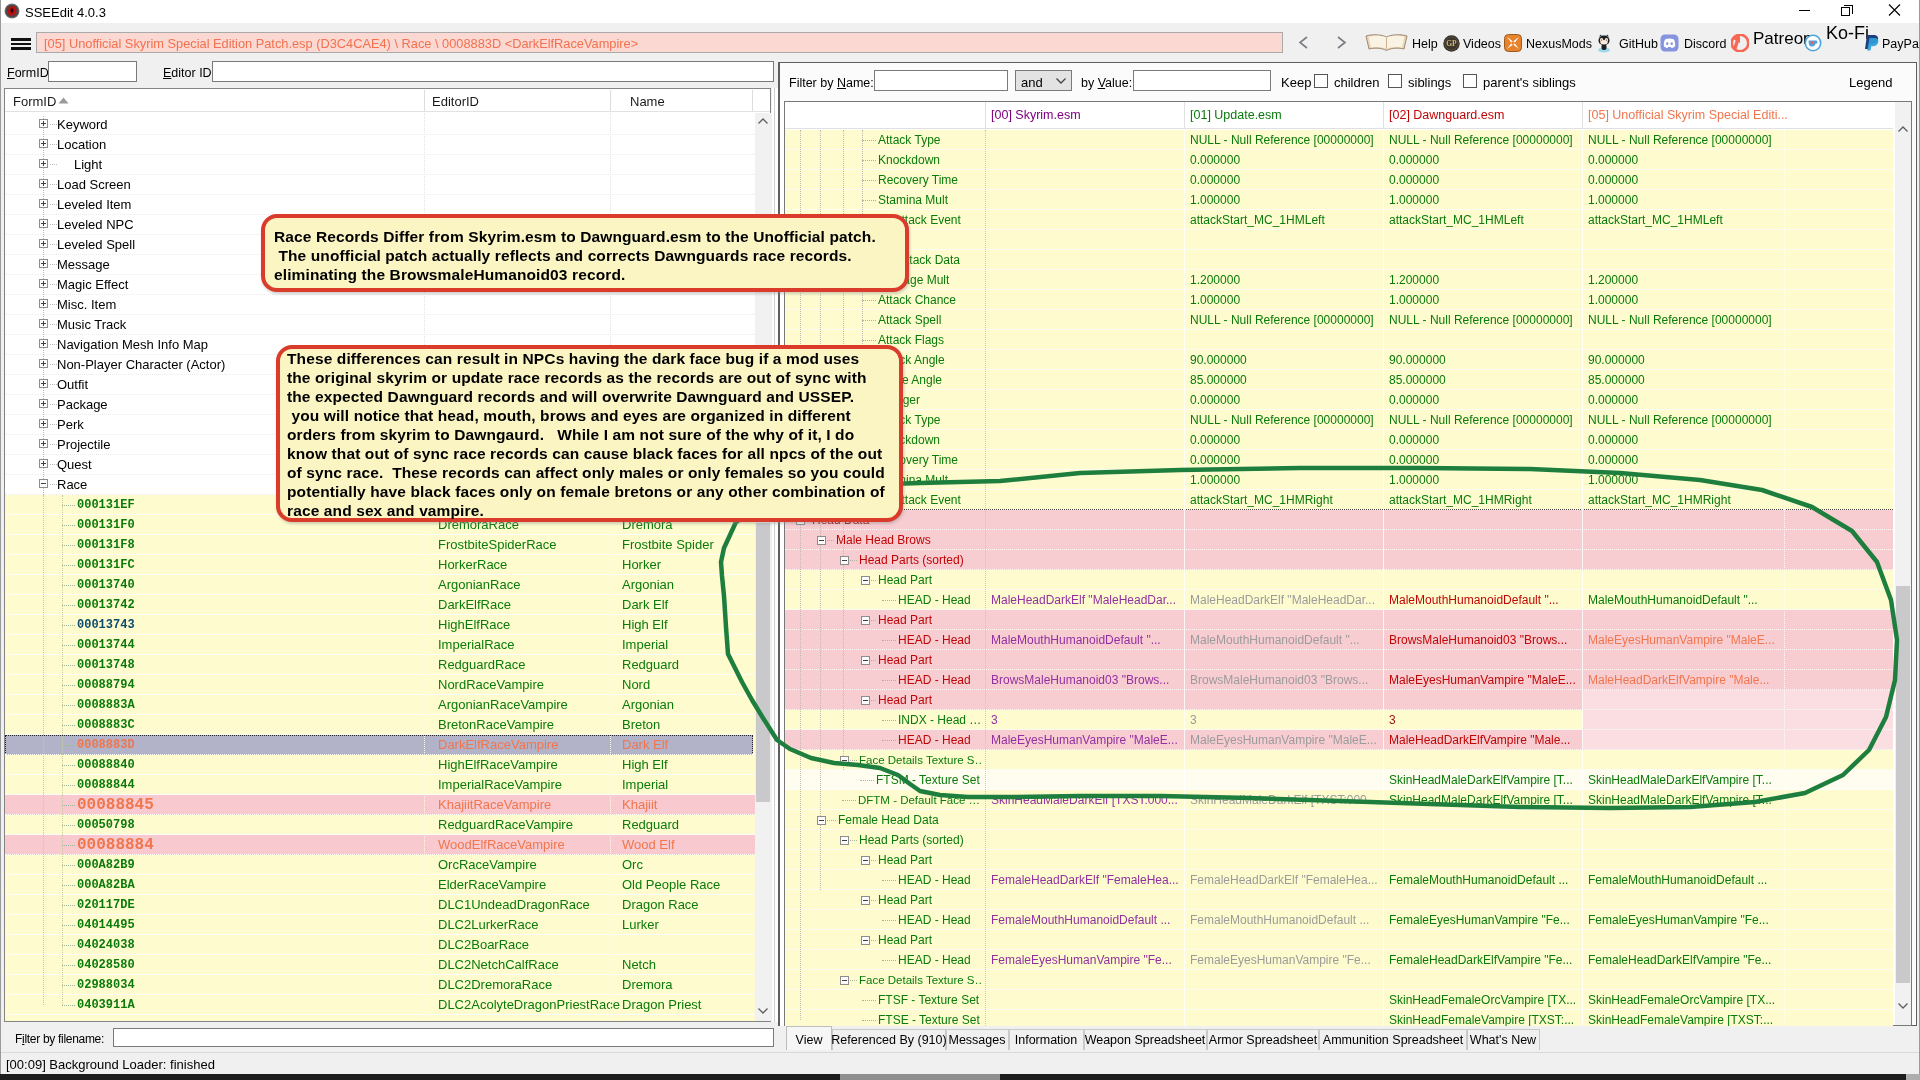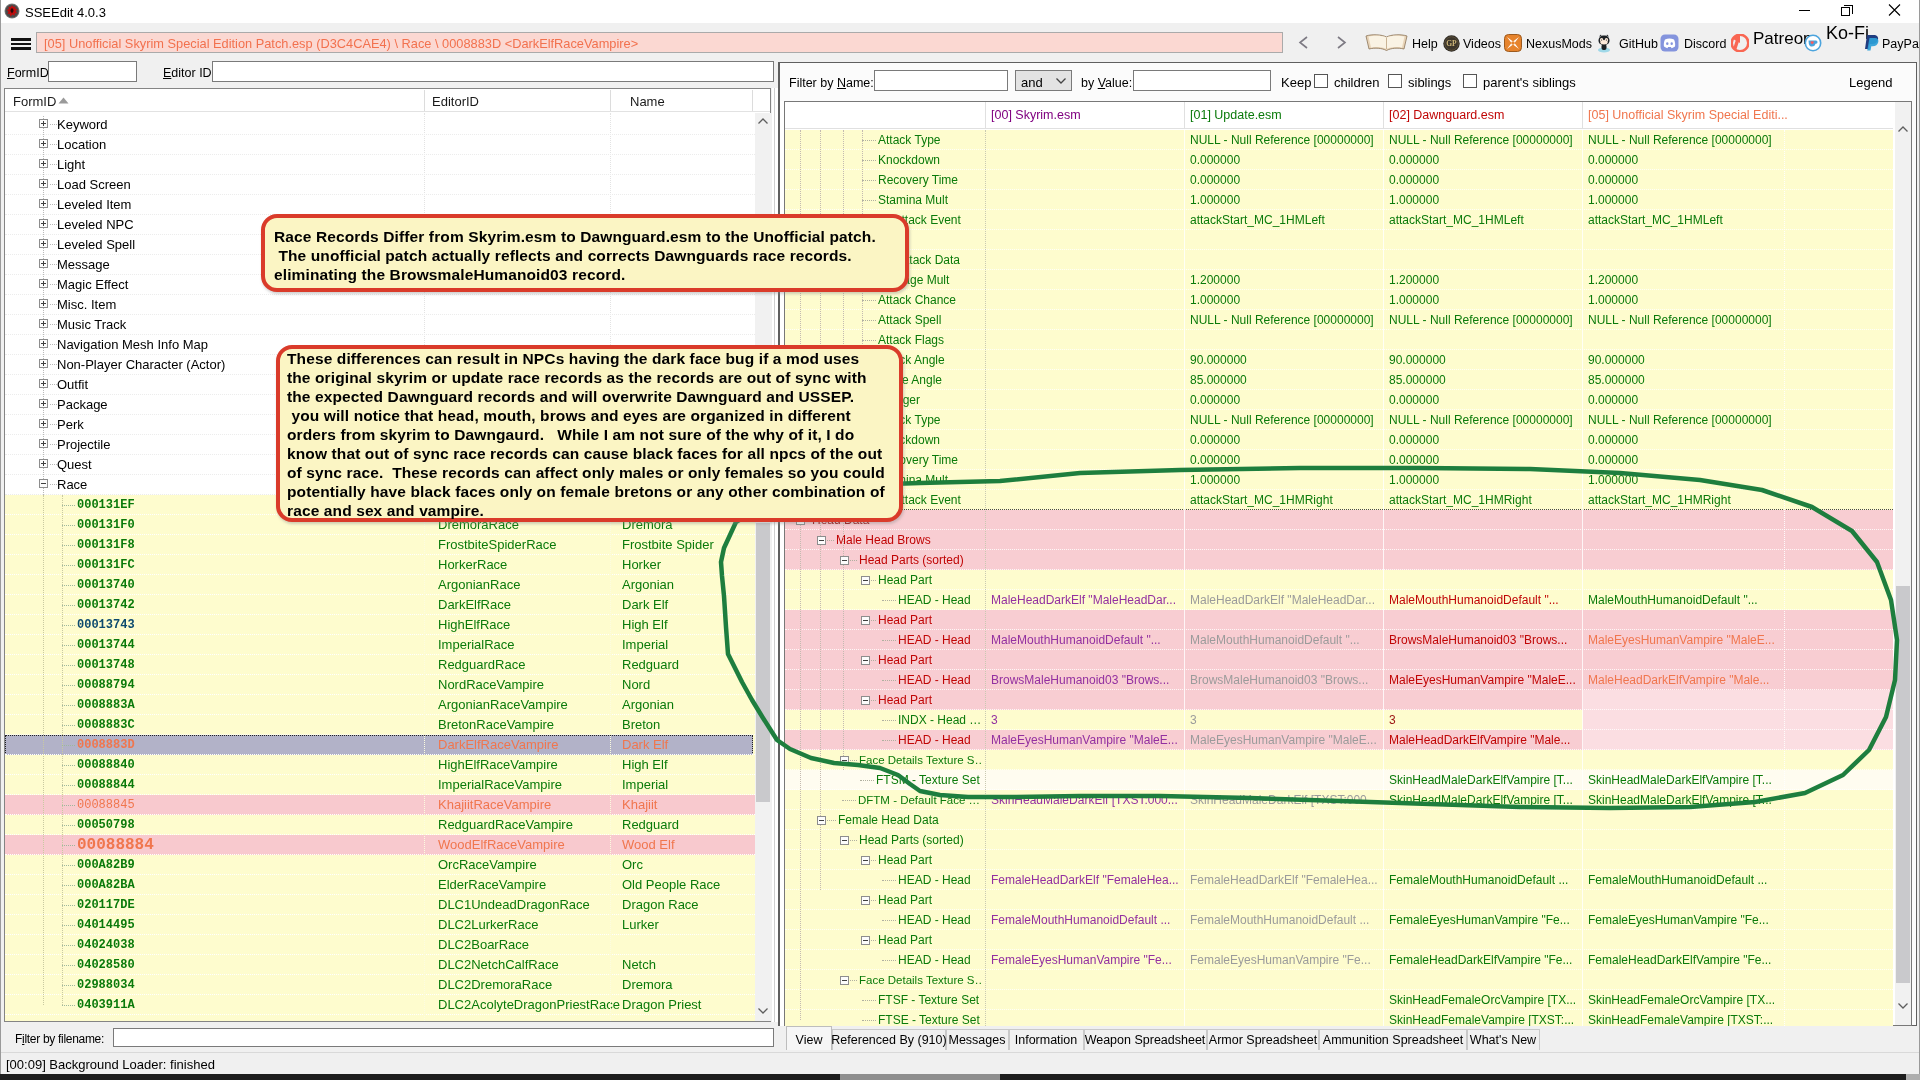--- a/index.html
+++ b/index.html
@@ -126,21 +126,21 @@
     <i class="ph"></i>
     <i class="pv"></i>
   </div>
 <div class="lbl" style="left:57px;top:138px">Location</div>
 <div class="doth" style="left:5px;top:154px;width:750px;border-color:#ececec"></div>
 <div class="doth" style="left:50px;top:164px;width:7px;border-color:#b9b9b9"></div>
 <div class="pbox" style="left:39px;top:159px">
     <i class="ph"></i>
     <i class="pv"></i>
   </div>
-<div class="lbl" style="left:57px;top:158px">Light</div>
+<div class="lbl" style="left:74px;top:158px">Light</div>
 <div class="doth" style="left:5px;top:174px;width:750px;border-color:#ececec"></div>
 <div class="doth" style="left:50px;top:184px;width:7px;border-color:#b9b9b9"></div>
 <div class="pbox" style="left:39px;top:179px">
     <i class="ph"></i>
     <i class="pv"></i>
   </div>
 <div class="lbl" style="left:57px;top:178px">Load Screen</div>
 <div class="doth" style="left:5px;top:194px;width:750px;border-color:#ececec"></div>
 <div class="doth" style="left:50px;top:204px;width:7px;border-color:#b9b9b9"></div>
 <div class="pbox" style="left:39px;top:199px">
@@ -317,21 +317,21 @@
 <div class="cell" style="left:438px;top:755px;width:183px;color:#0a7a0a">HighElfRaceVampire</div>
 <div class="cell" style="left:622px;top:755px;width:145px;color:#0a7a0a">High Elf</div>
 <div class="doth" style="left:5px;top:774px;width:750px;border-color:#ffffff"></div>
 <div class="doth" style="left:62px;top:785px;width:13px;border-color:#9db89d"></div>
 <div class="cell mono" style="left:77px;top:775px;width:340px;color:#0a7a0a;font-size:12px;font-weight:bold">00088844</div>
 <div class="cell" style="left:438px;top:775px;width:183px;color:#0a7a0a">ImperialRaceVampire</div>
 <div class="cell" style="left:622px;top:775px;width:145px;color:#0a7a0a">Imperial</div>
 <div class="doth" style="left:5px;top:794px;width:750px;border-color:#ffffff"></div>
 <div class="ab" style="left:5px;top:795px;width:750px;height:20px;background:#f8c9ce"></div>
 <div class="doth" style="left:62px;top:805px;width:13px;border-color:#9db89d"></div>
-<div class="cell mono" style="left:77px;top:795px;width:340px;color:#f0764e;font-size:12px;font-weight:normal">00088845</div>
+<div class="cell mono" style="left:77px;top:795px;width:340px;color:#f0764e;font-size:16px;font-weight:bold">00088845</div>
 <div class="cell" style="left:438px;top:795px;width:183px;color:#f0764e">KhajiitRaceVampire</div>
 <div class="cell" style="left:622px;top:795px;width:145px;color:#f0764e">Khajiit</div>
 <div class="doth" style="left:5px;top:814px;width:750px;border-color:#ffffff"></div>
 <div class="doth" style="left:62px;top:825px;width:13px;border-color:#9db89d"></div>
 <div class="cell mono" style="left:77px;top:815px;width:340px;color:#0a7a0a;font-size:12px;font-weight:bold">00050798</div>
 <div class="cell" style="left:438px;top:815px;width:183px;color:#0a7a0a">RedguardRaceVampire</div>
 <div class="cell" style="left:622px;top:815px;width:145px;color:#0a7a0a">Redguard</div>
 <div class="doth" style="left:5px;top:834px;width:750px;border-color:#ffffff"></div>
 <div class="ab" style="left:5px;top:835px;width:750px;height:20px;background:#f8c9ce"></div>
 <div class="doth" style="left:62px;top:845px;width:13px;border-color:#9db89d"></div>

